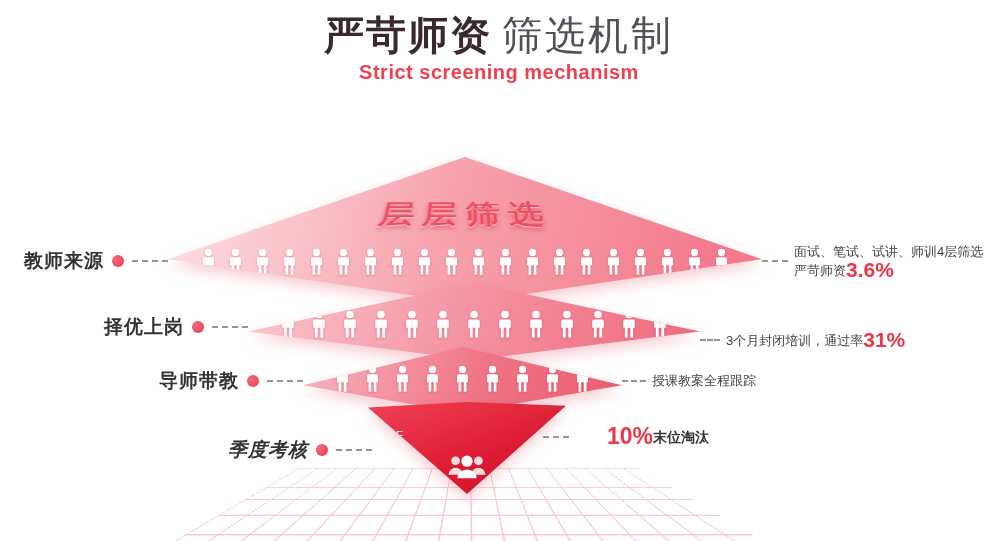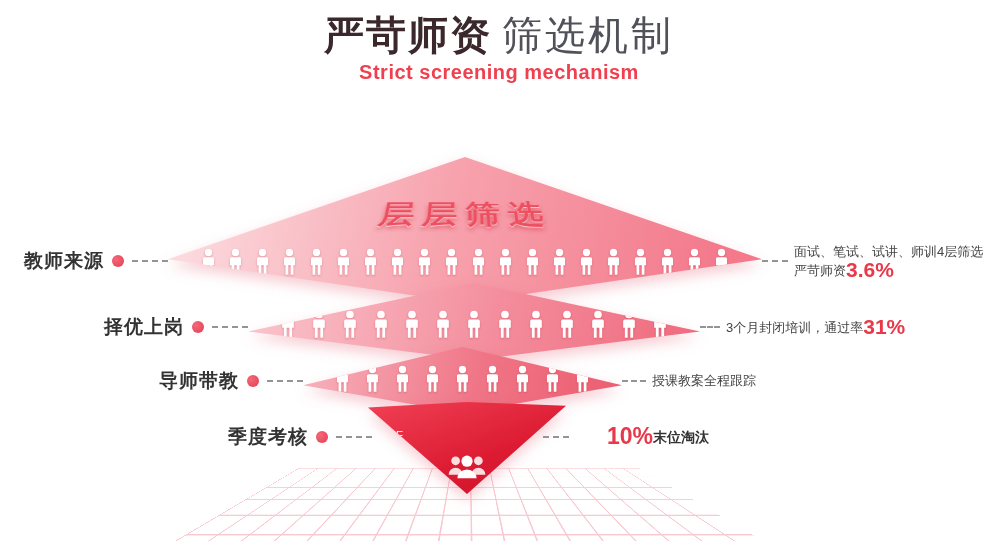--- a/index.html
+++ b/index.html
@@ -64,29 +64,29 @@
   
   .lrow,.rrow{position:absolute;display:flex;align-items:center;z-index:6;white-space:nowrap;}
   .llabel{font-size:19px;font-weight:700;color:var(--text-dark);letter-spacing:1px;}
   .dot{width:12px;height:12px;border-radius:50%;margin:0 8px;flex:0 0 auto;
     background:radial-gradient(circle at 35% 35%,#f2697a,#e63b50);}
   .dash{height:0;border-top:2px dashed var(--dash-gray);flex:0 0 auto;}
   .lrow .dash{width:36px;}
   .lr1{top:249px;right:830px;height:24px;}
   .lr2{top:315px;right:750px;height:24px;}
   .lr3{top:369px;right:695px;height:24px;}
-  .lr4{top:425px;right:626px;height:24px;}
+  .lr4{top:438px;right:626px;height:24px;font-style:italic;}
 
   .rrow .dash{margin-right:6px;}
   .note{color:#444;font-size:13px;line-height:18px;}
   .note-line2{font-size:13px;color:#444;}
   .big{font-size:21px;font-weight:700;color:var(--accent-red);vertical-align:-2px;}
   .rr1{top:239px;left:762px;height:44px;}
   .rr1 .dash{width:26px;}
-  .rr2{top:315px;left:700px;height:24px;}
+  .rr2{top:328px;left:700px;height:24px;}
   .rr2 .dash{width:20px;}
   .rr3{top:369px;left:622px;height:24px;}
   .rr3 .dash{width:24px;}
   .rr4{top:423px;left:543px;height:28px;gap:32px;}
   .rr4 .dash{width:26px;}
   .rr4 .big{font-size:23px;}
   .rr4 .suffix{font-size:14px;font-weight:700;color:var(--text-dark);}
 
   .svgdefs{position:absolute;width:0;height:0;overflow:hidden;}
 </style>

